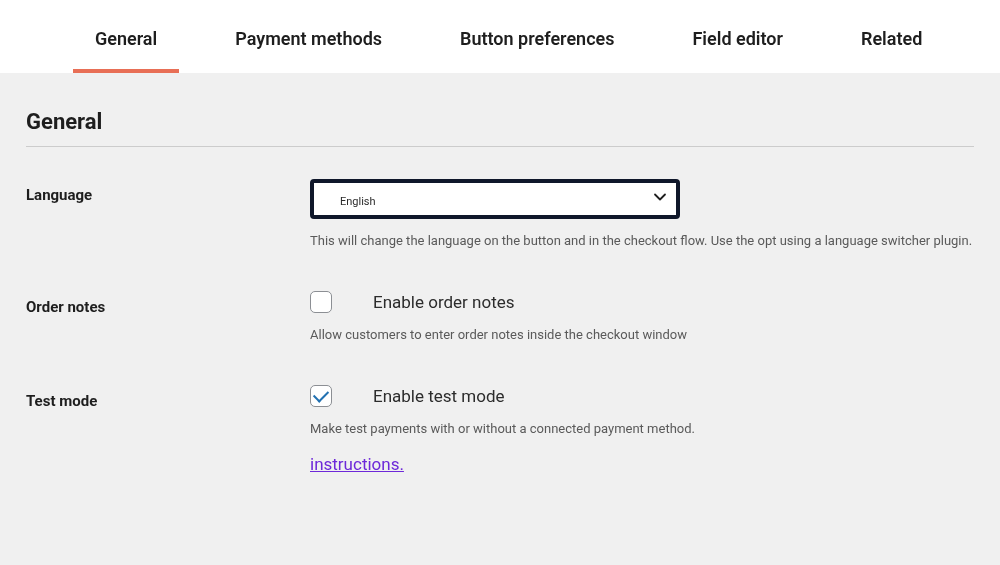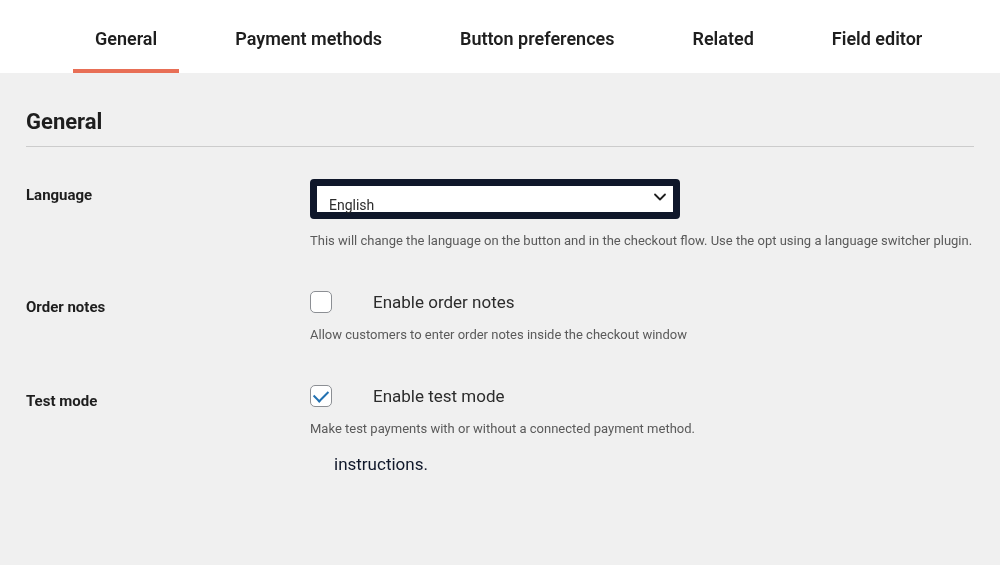--- a/index.html
+++ b/index.html
@@ -77,24 +77,24 @@
       flex: 1;
     }
     .select-wrapper {
       position: relative;
       width: 370px;
     }
     .select {
       width: 100%;
       height: 40px;
       background: #ffffff;
-      border: 7px solid #0f172a;
+      border: 4px solid #0f172a;
       border-radius: 4px;
-      padding: 0 12px;
-      font-size: 14px;
+      padding: 0 26px;
+      font-size: 11px;
       color: #2c2c2c;
       appearance: none;
       cursor: pointer;
       line-height: 38px;
     }
     .select-chevron {
       position: absolute;
       right: 12px;
       top: 50%;
       transform: translateY(-50%);
@@ -143,34 +143,34 @@
       font-size: 17px;
       color: #5a5a5a;
       margin-top: 12px;
       line-height: 1.55;
     }
     .testmode-line .bold {
       font-weight: 700;
       color: #3a3a3a;
     }
     .link {
-      color: #0f172a;
-      cursor: pointer;
-      margin-left: 24px;
+      color: #6d28d9;
+      text-decoration: underline;
+      cursor: pointer;
     }
   </style>
 </head>
 <body>
 
 <div class="tabs">
   <div class="tab active">General</div>
   <div class="tab">Payment methods</div>
   <div class="tab">Button preferences</div>
+  <div class="tab">Field editor</div>
   <div class="tab">Related</div>
-  <div class="tab">Field editor</div>
 </div>
 
 <div class="content">
   <h2 class="section-title">General</h2>
 
   <div class="form-table">
 
     <div class="form-row">
       <div class="form-label">Language</div>
       <div class="form-control">

